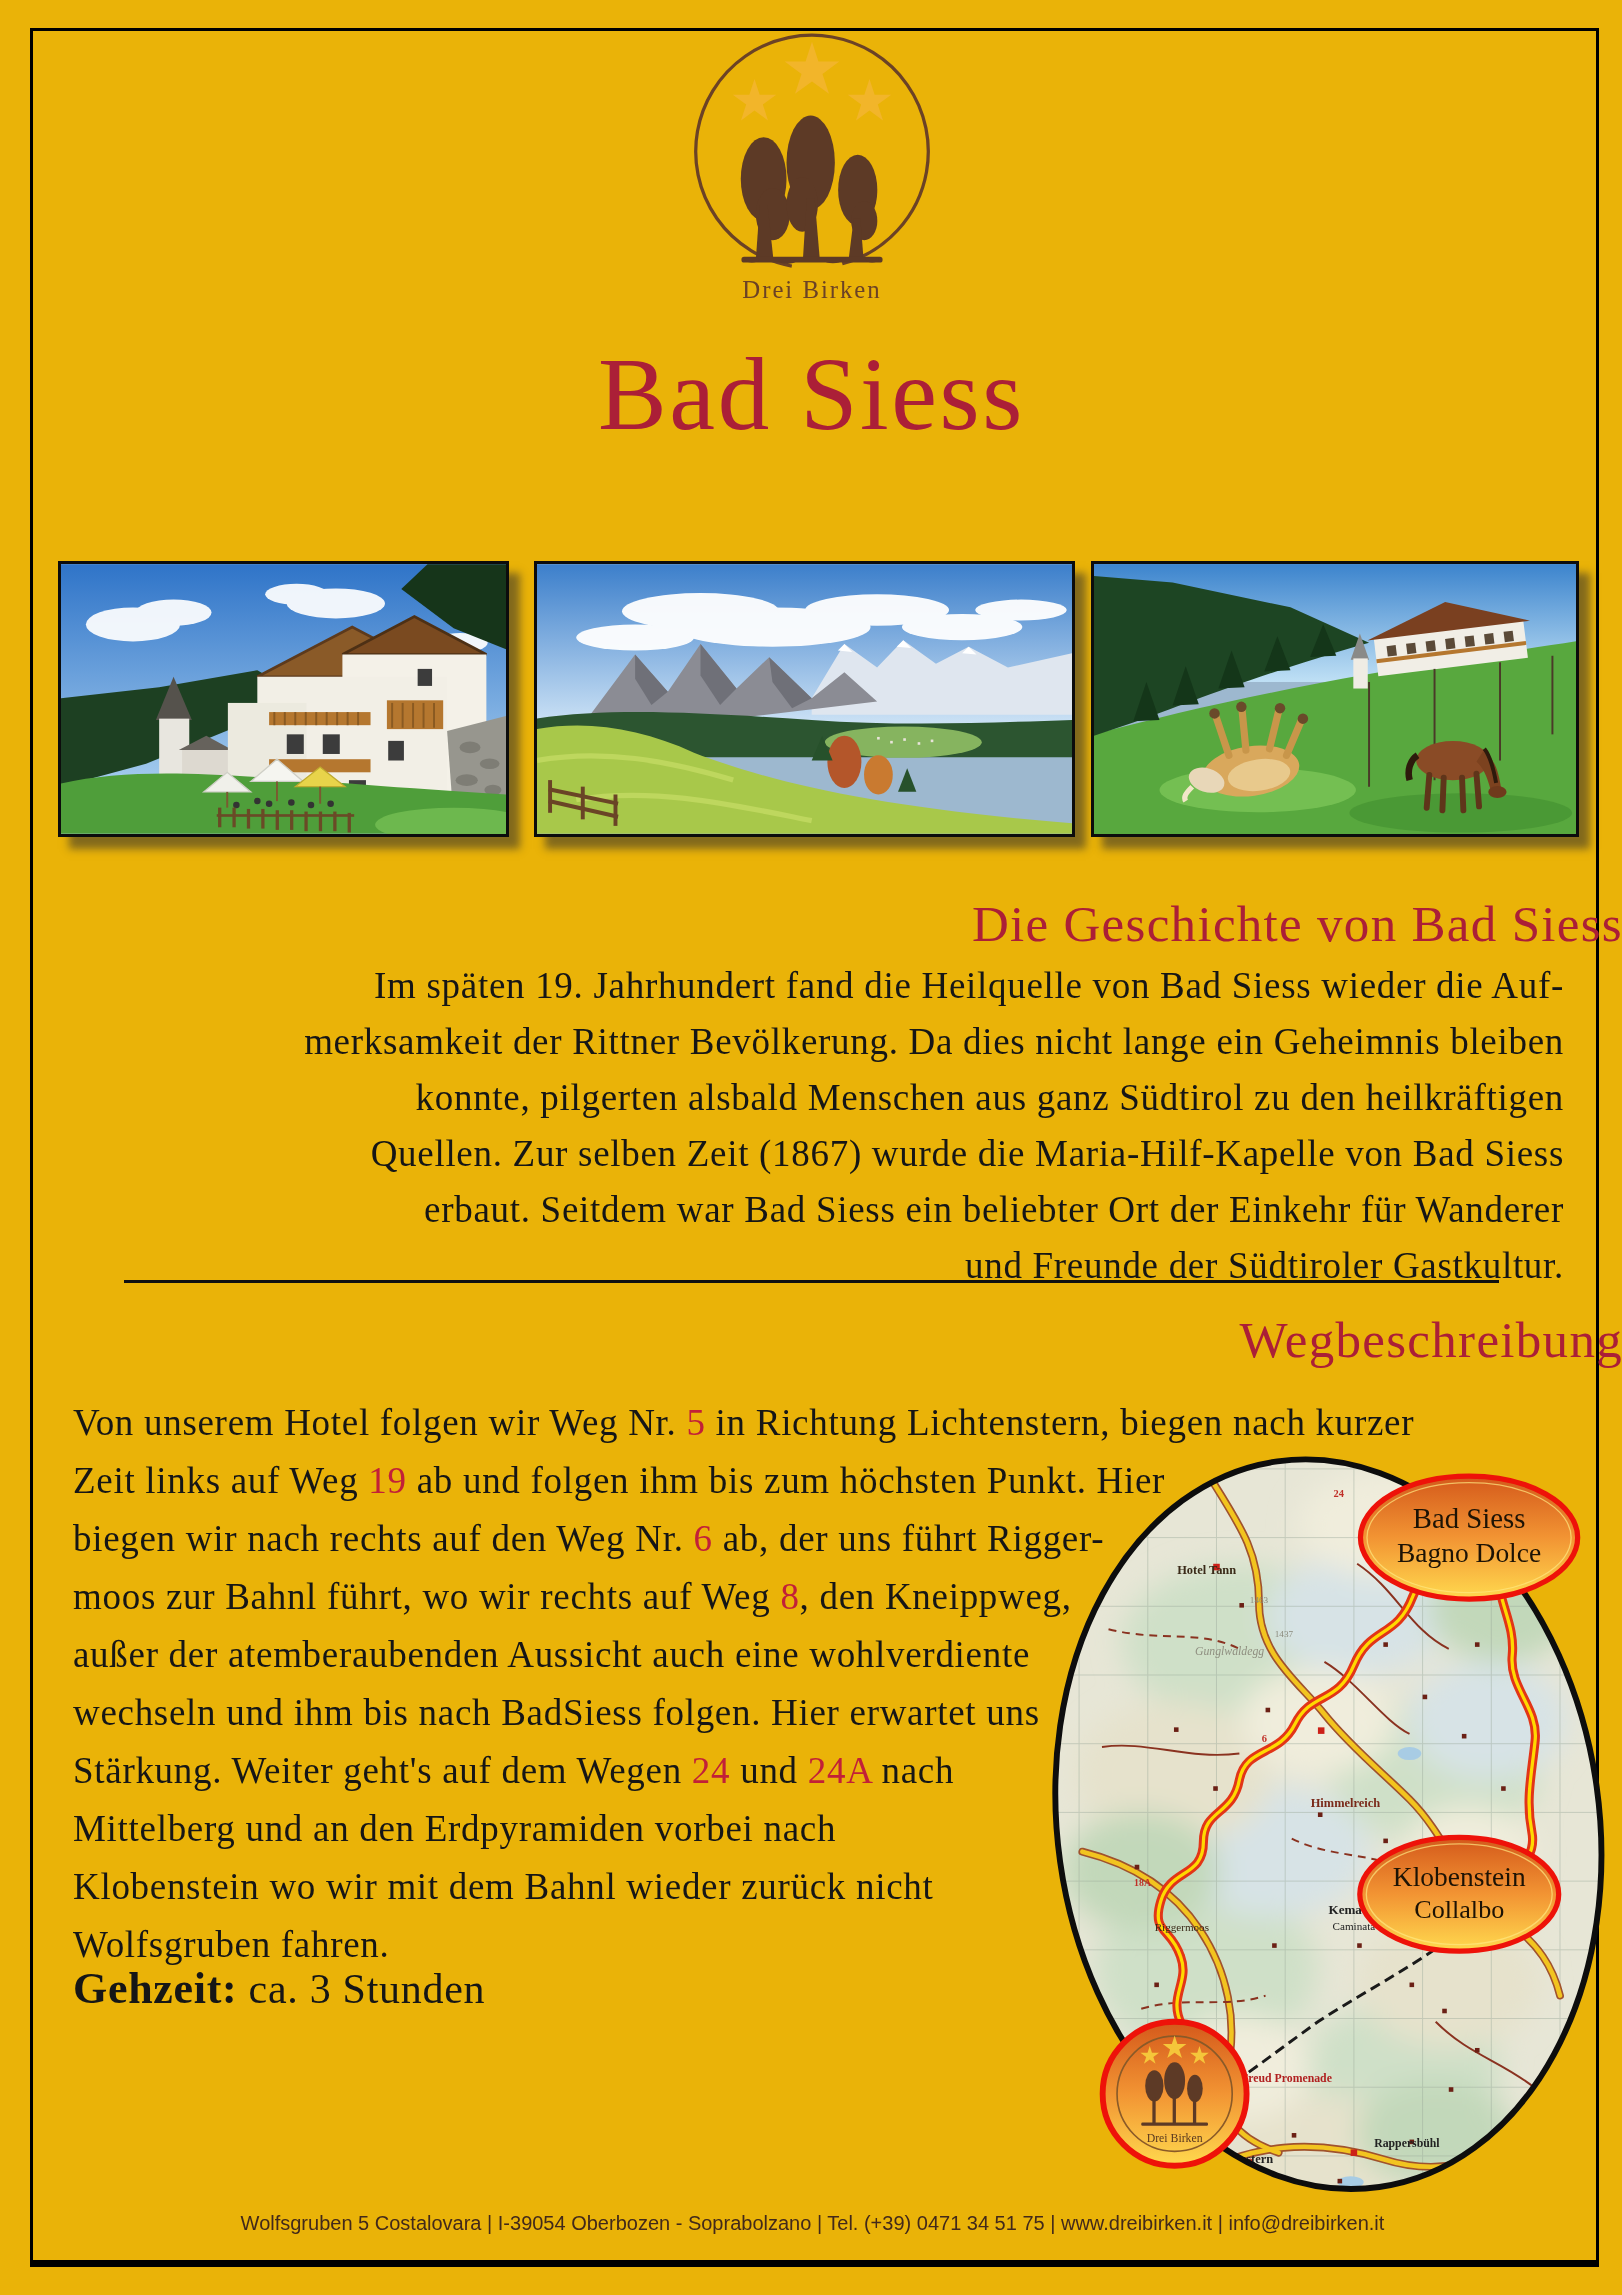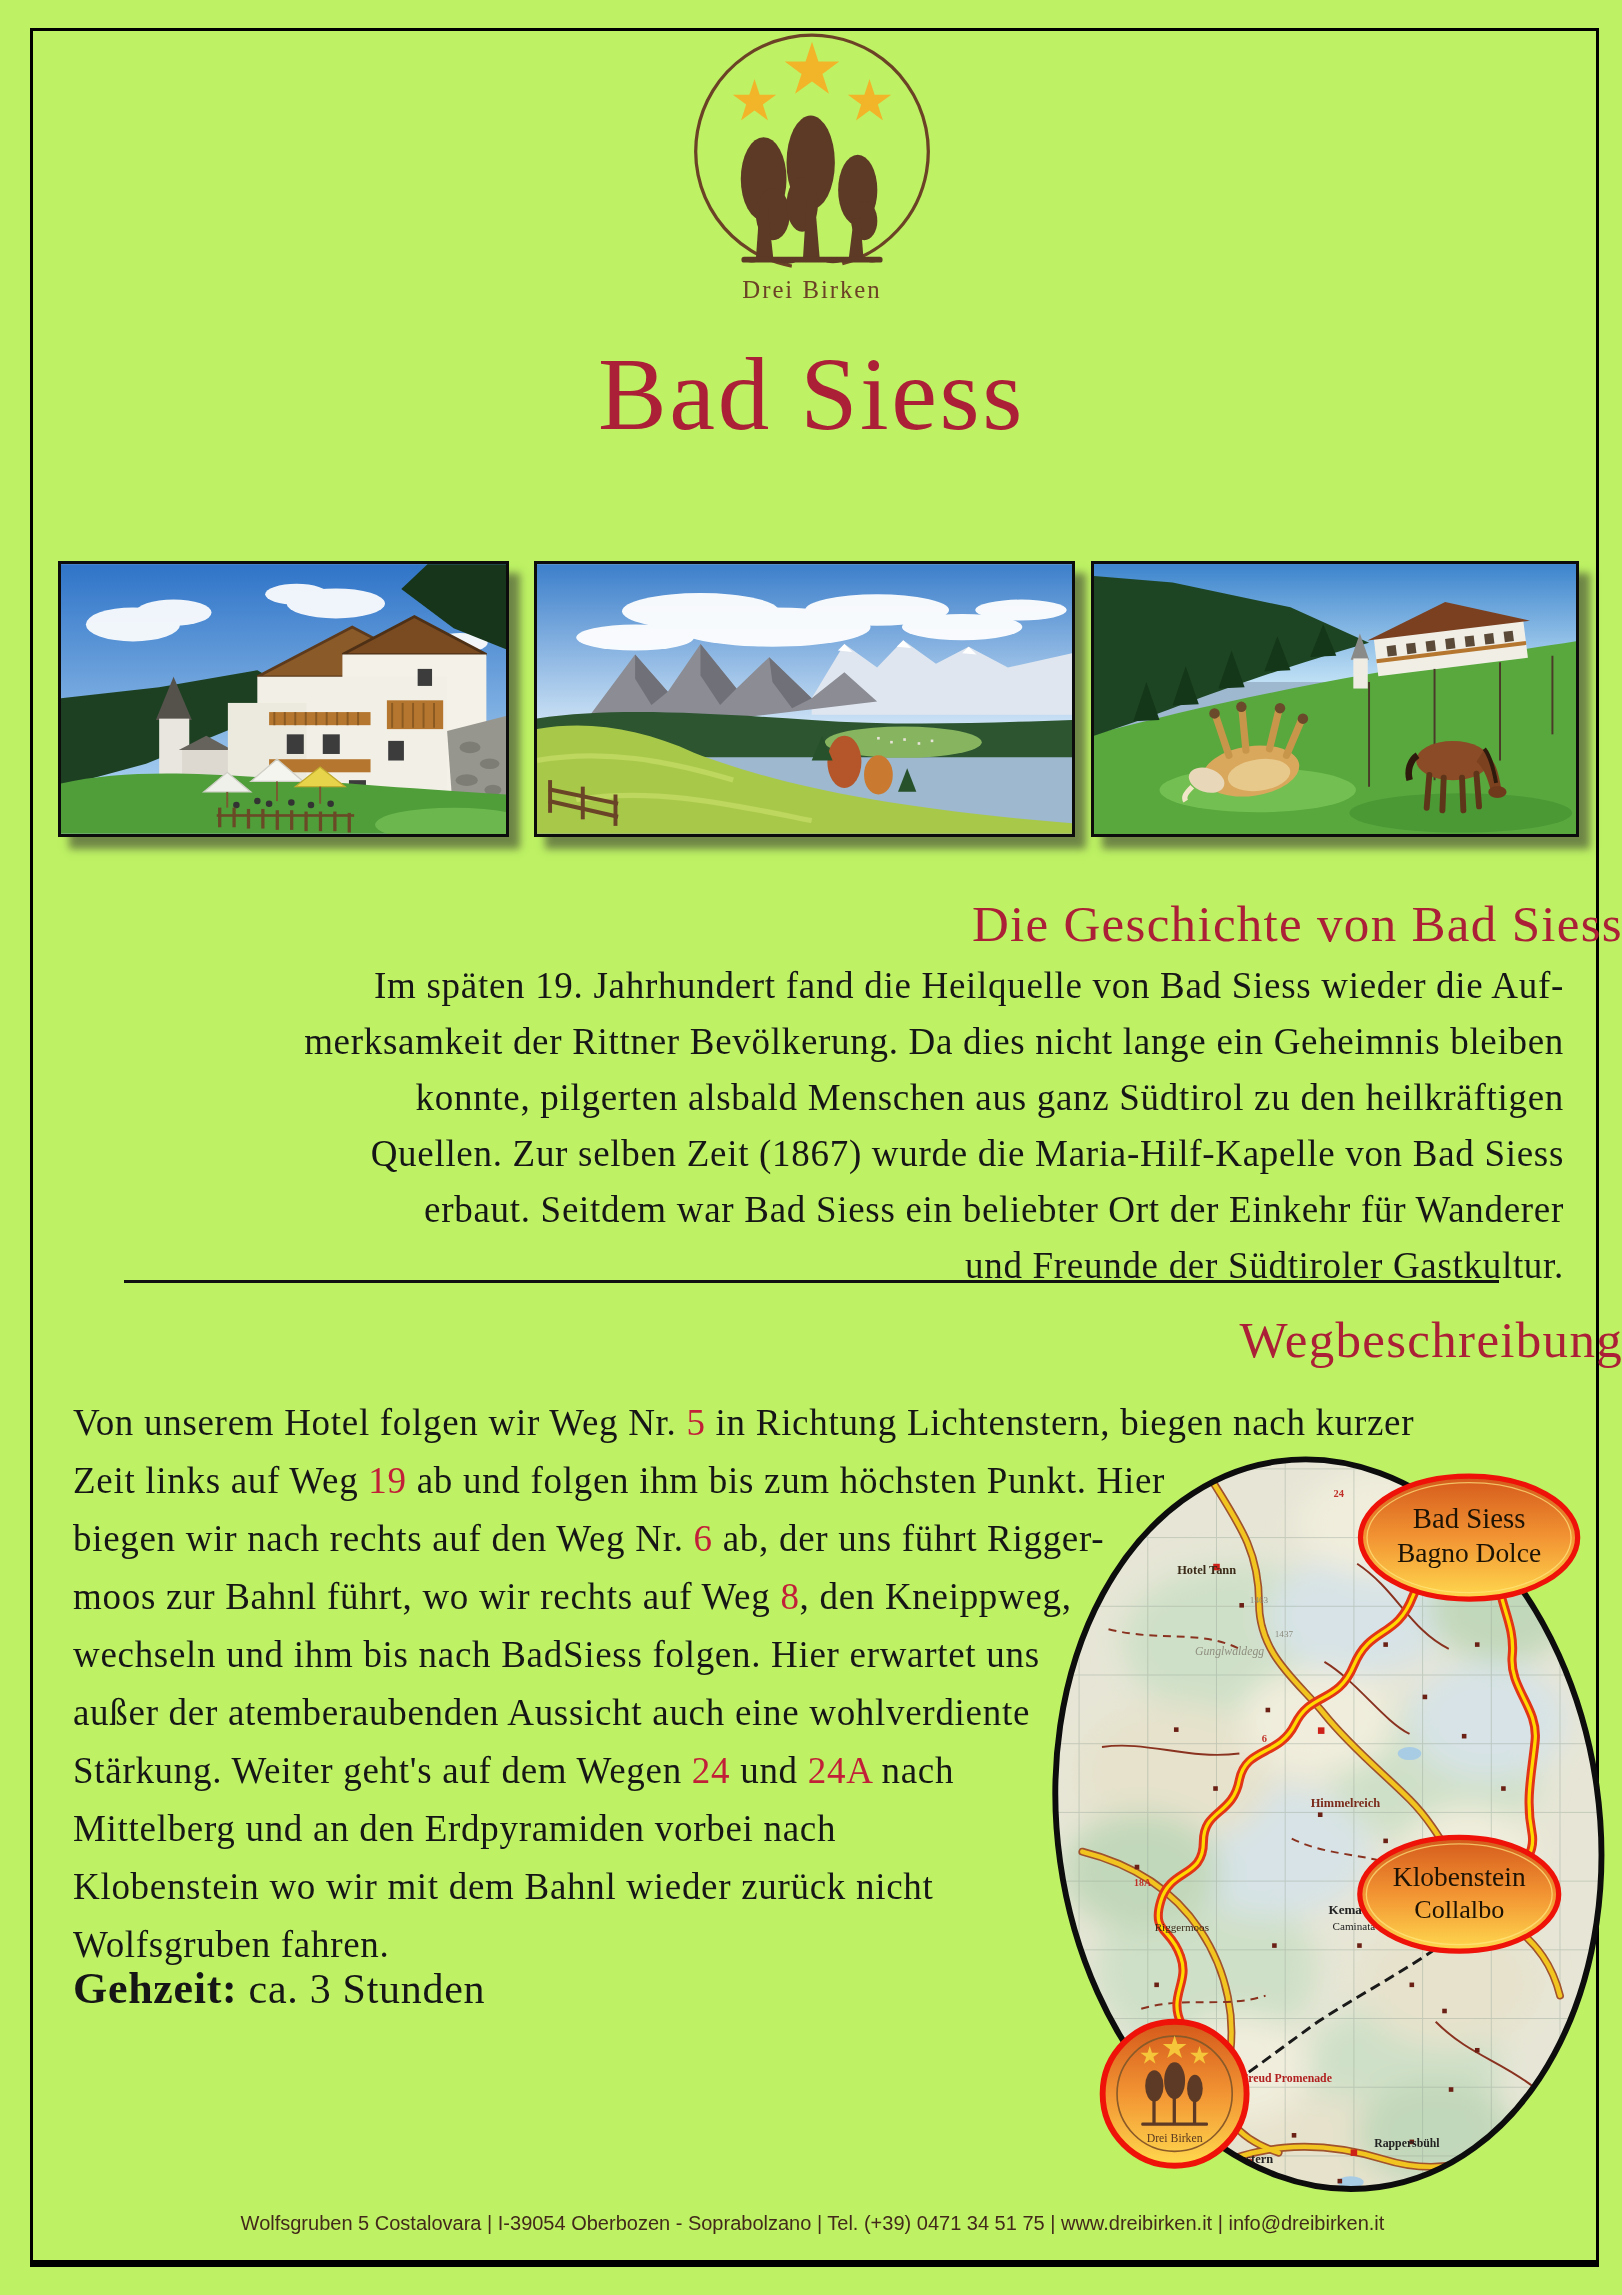--- a/index.html
+++ b/index.html
@@ -1,16 +1,16 @@
 <!DOCTYPE html>
 <html style="font-size:10.5px"><head>
 <meta charset="utf-8">
 <style>
   html,body{margin:0;padding:0;background:#ffffff;}
-  #page{position:relative;width:1623px;height:2295px;background:#bef264;overflow:hidden;
+  #page{position:relative;width:1623px;height:2295px;background:#eab308;overflow:hidden;
         font-family:"Liberation Serif","DejaVu Serif",serif;color:#161616;}
   #page-border{position:absolute;left:30px;top:27.5px;width:1563px;height:2229px;
         border:3.3px solid #000;border-bottom-width:7.2px;}
   #logo-wrap{position:absolute;left:681px;top:30px;width:262px;height:277px;}
   #doc-title{position:absolute;left:0;top:335px;width:1623px;text-align:center;
         font-size:103px;letter-spacing:2.6px;color:#ab1f37;}
   .photo{position:absolute;top:561px;height:270px;border:3.3px solid #0c0c0c;
         box-shadow:10.5px 11.8px 7.9px rgba(45,45,45,.55);background:#9db8cf;}
   #photo-1{left:58px;width:445px;}
   #photo-2{left:534px;width:535px;}
@@ -308,22 +308,22 @@
       <div>und Freunde der Südtiroler Gastkultur.</div>
     </div>
   <div id="divider"></div>
 
   <div id="route-heading" class="section-heading">Wegbeschreibung</div>
   <div id="route-text">
       <div><span>Von unserem Hotel folgen wir Weg Nr. </span><span class="red-num">5</span><span> in Richtung Lichtenstern, biegen nach kurzer</span></div>
       <div><span>Zeit links auf Weg </span><span class="red-num">19</span><span> ab und folgen ihm bis zum höchsten Punkt. Hier</span></div>
       <div><span>biegen wir nach rechts auf den Weg Nr. </span><span class="red-num">6</span><span> ab, der uns führt Rigger-</span></div>
       <div><span>moos zur Bahnl führt, wo wir rechts auf Weg </span><span class="red-num">8</span><span>, den Kneippweg,</span></div>
+      <div><span>außer der atemberaubenden Aussicht auch eine wohlverdiente</span></div>
       <div><span>wechseln und ihm bis nach BadSiess folgen. Hier erwartet uns</span></div>
-      <div><span>außer der atemberaubenden Aussicht auch eine wohlverdiente</span></div>
       <div><span>Stärkung. Weiter geht's auf dem Wegen </span><span class="red-num">24</span><span> und </span><span class="red-num">24A</span><span> nach</span></div>
       <div><span>Mittelberg und an den Erdpyramiden vorbei nach</span></div>
       <div><span>Klobenstein wo wir mit dem Bahnl wieder zurück nicht</span></div>
       <div><span>Wolfsgruben fahren.</span></div>
     </div>
 
   <div id="gehzeit">
     <span class="lbl">Gehzeit:</span><span> ca. 3 Stunden</span>
   </div>
 

